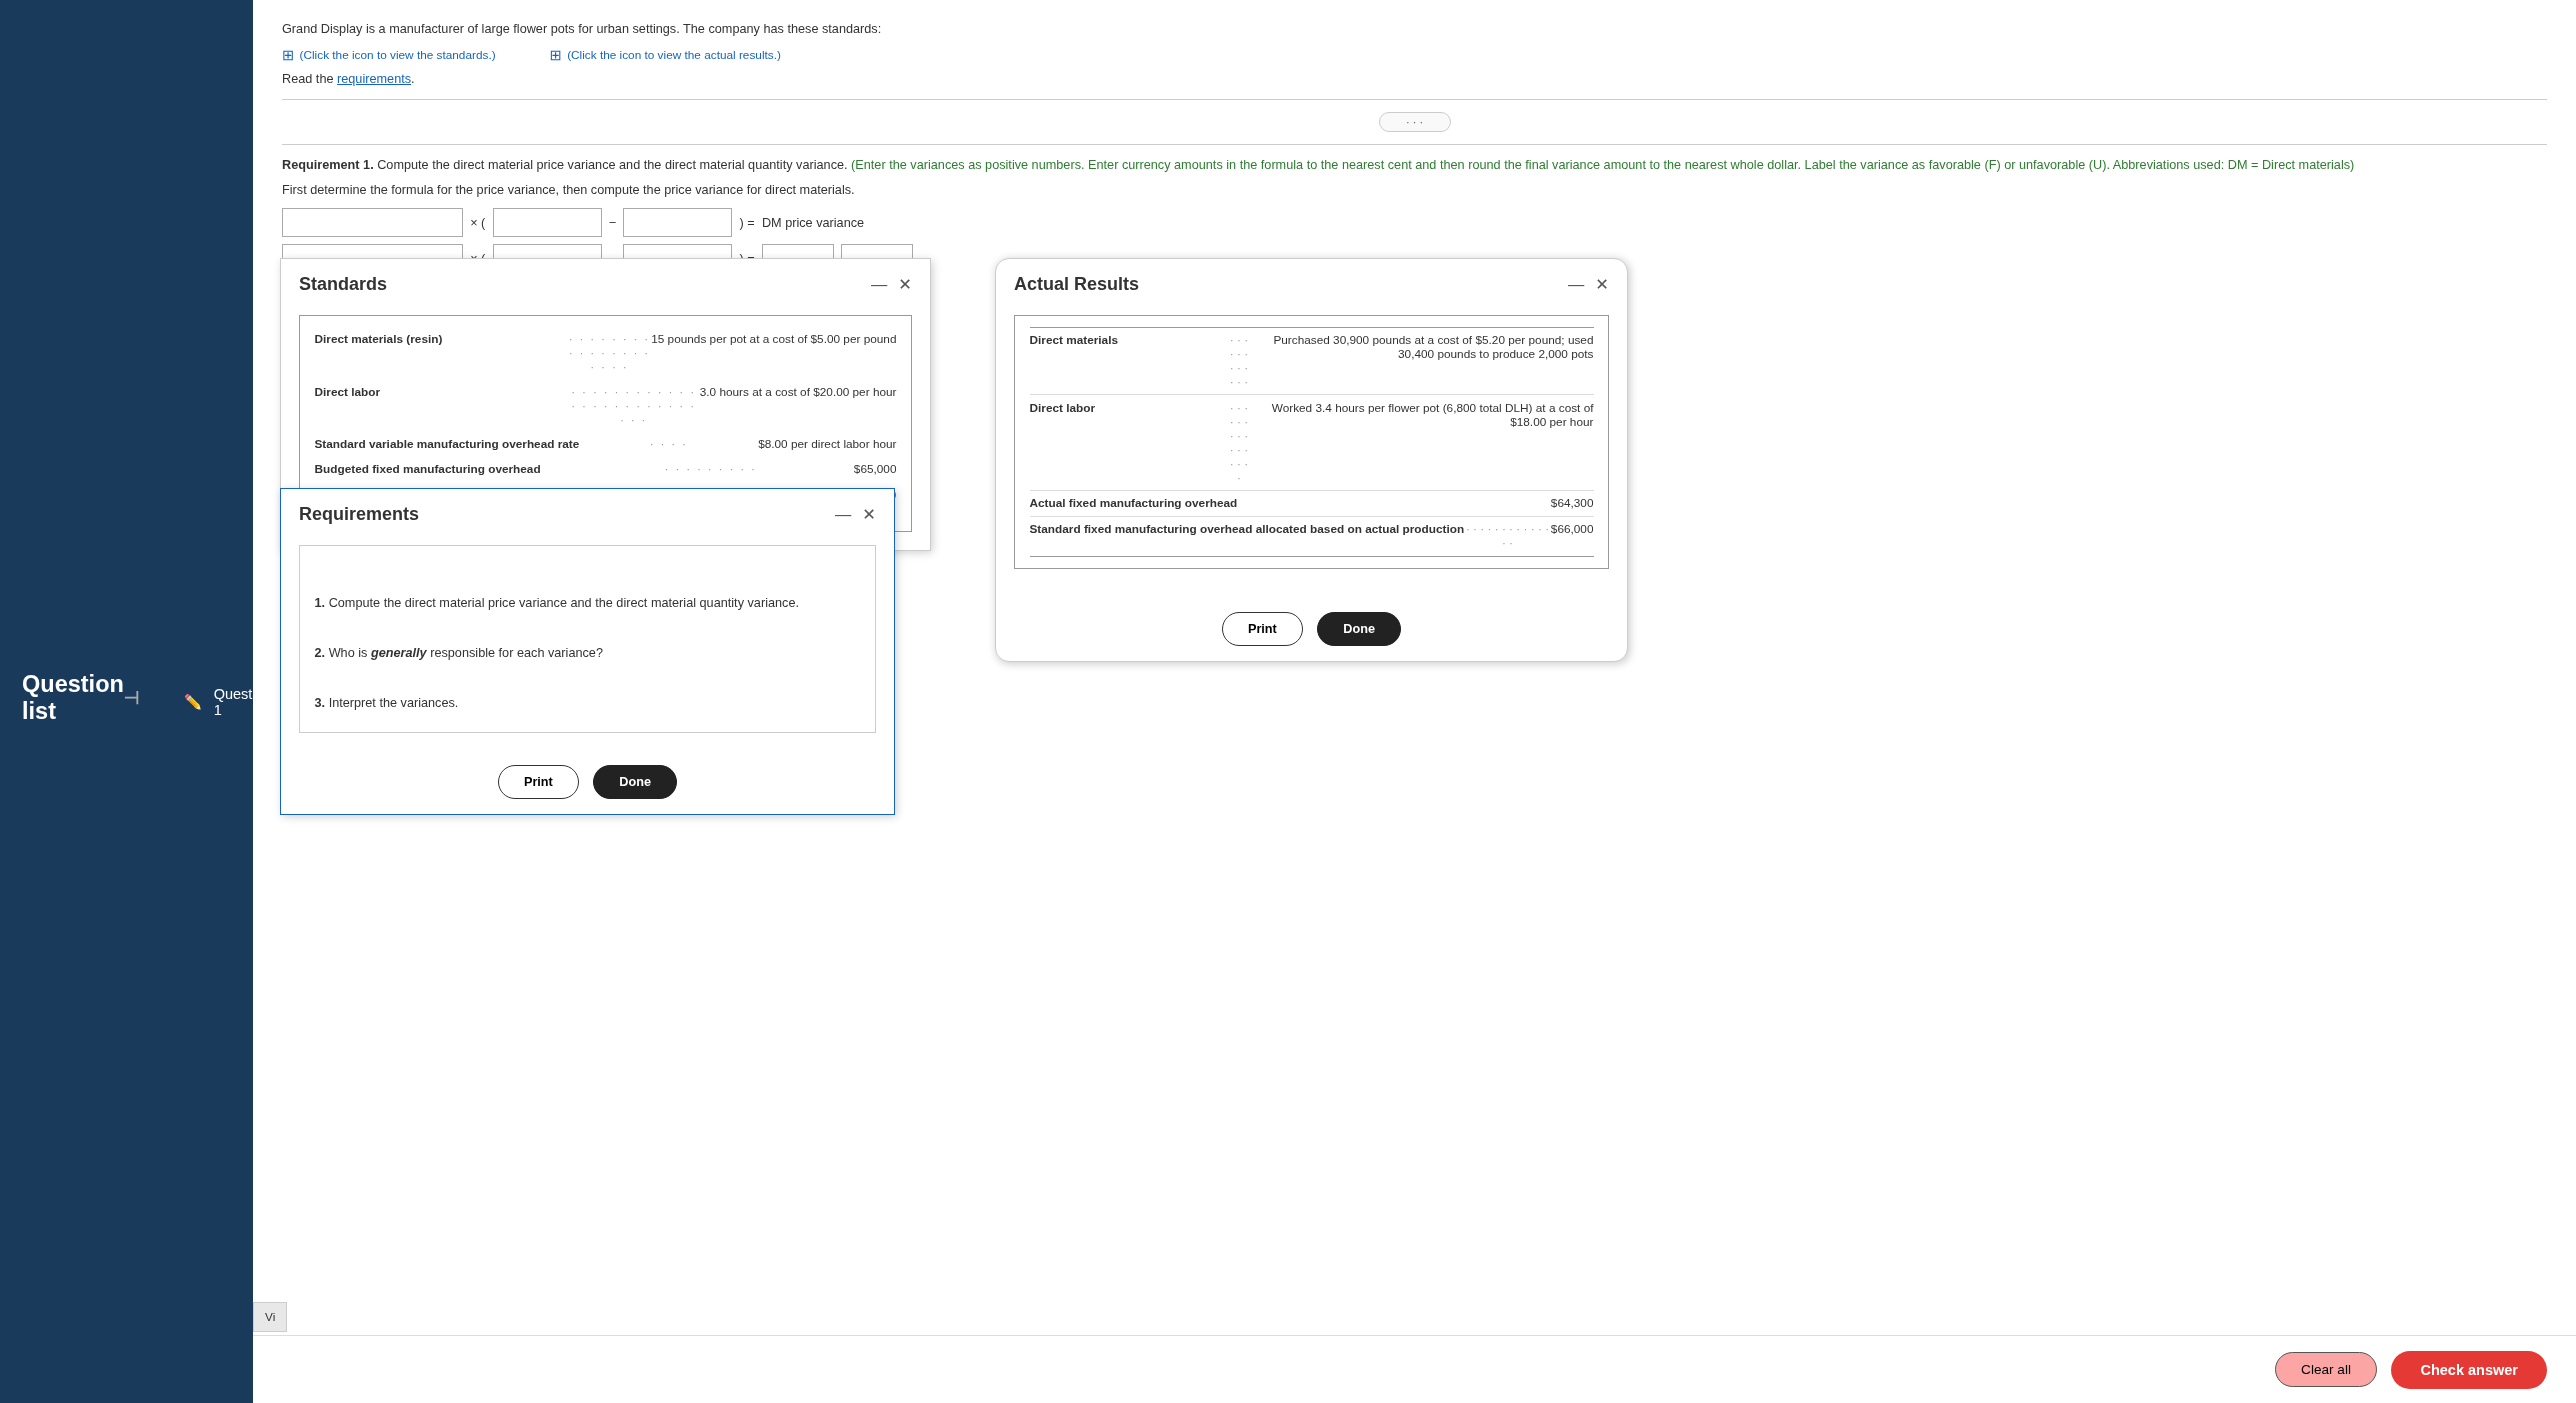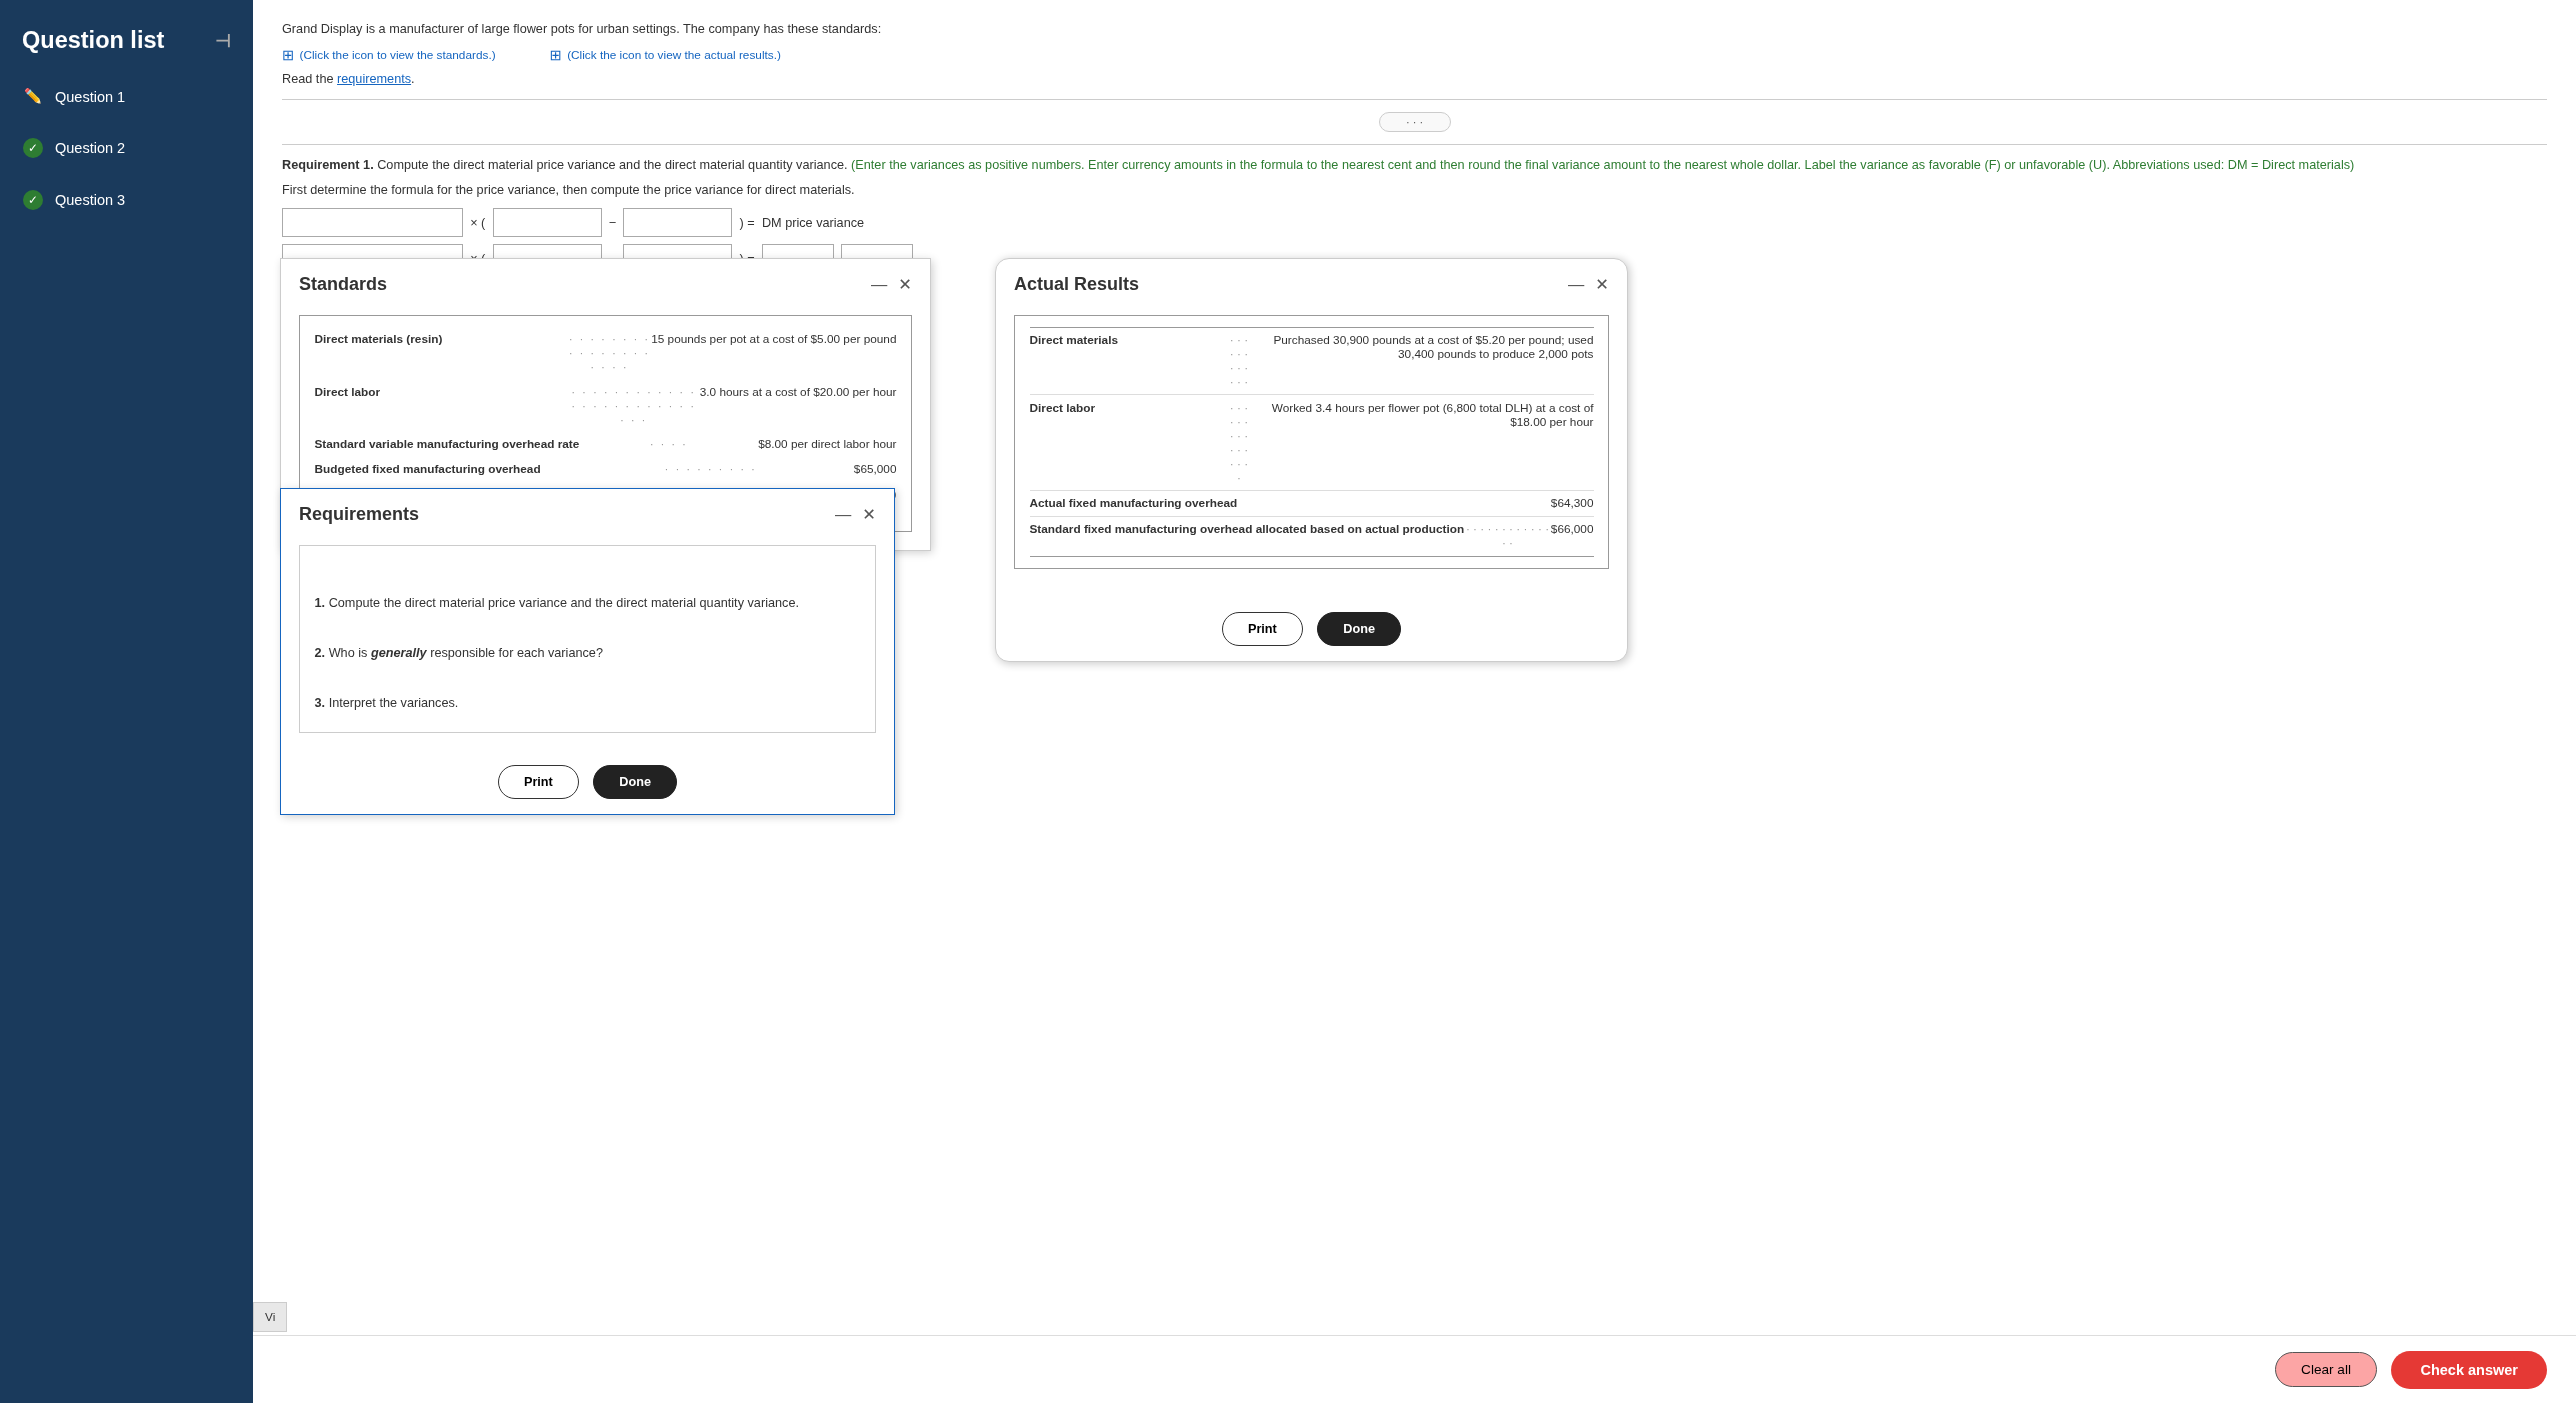--- a/index.html
+++ b/index.html
@@ -1,21 +1,21 @@
 <!DOCTYPE html>
 <html style="font-size:14.5px"><head>
   <meta charset="utf-8">
   <style>
     * { box-sizing: border-box; margin: 0; padding: 0; }
     body { font-family: Arial, sans-serif; font-size: 11.8px; background: #f0f0f0; overflow: hidden; }
 
     .app-container { display: flex; width: 2576px; height: 1404px; position: relative; }
 
     
-    .sidebar { width: 253px; background: #1a3a5c; color: white; display: flex; flex-direction: column; padding: 18px 0; flex-shrink: 0; }
+    .sidebar { width: 253px; background: #1a3a5c; color: white; display: flex; flex-direction: row; padding: 18px 0; flex-shrink: 0; }
     .sidebar-title { font-size: 23.5px; font-weight: bold; color: white; padding: 9px 22px 18px 22px; display: flex; align-items: center; justify-content: space-between; }
     .sidebar-collapse-icon { color: #aaa; font-size: 18px; cursor: pointer; }
     .sidebar-item { display: flex; align-items: center; padding: 16.3px 22px; color: white; cursor: pointer; font-size: 14.5px; }
     .sidebar-item .item-icon { margin-right: 11px; width: 22px; text-align: center; }
     .checkmark-icon { color: #2e7d32; background: #2e7d32; border-radius: 50%; width: 20px; height: 20px; display: inline-flex; align-items: center; justify-content: center; }
     .checkmark-icon::after { content: '✓'; color: white; font-size: 11.8px; }
     .pencil-icon { color: #e8a000; font-size: 14.5px; }
 
     
     .main-content { flex: 1; background: white; padding: 22px 29px; overflow-y: auto; position: relative; }

